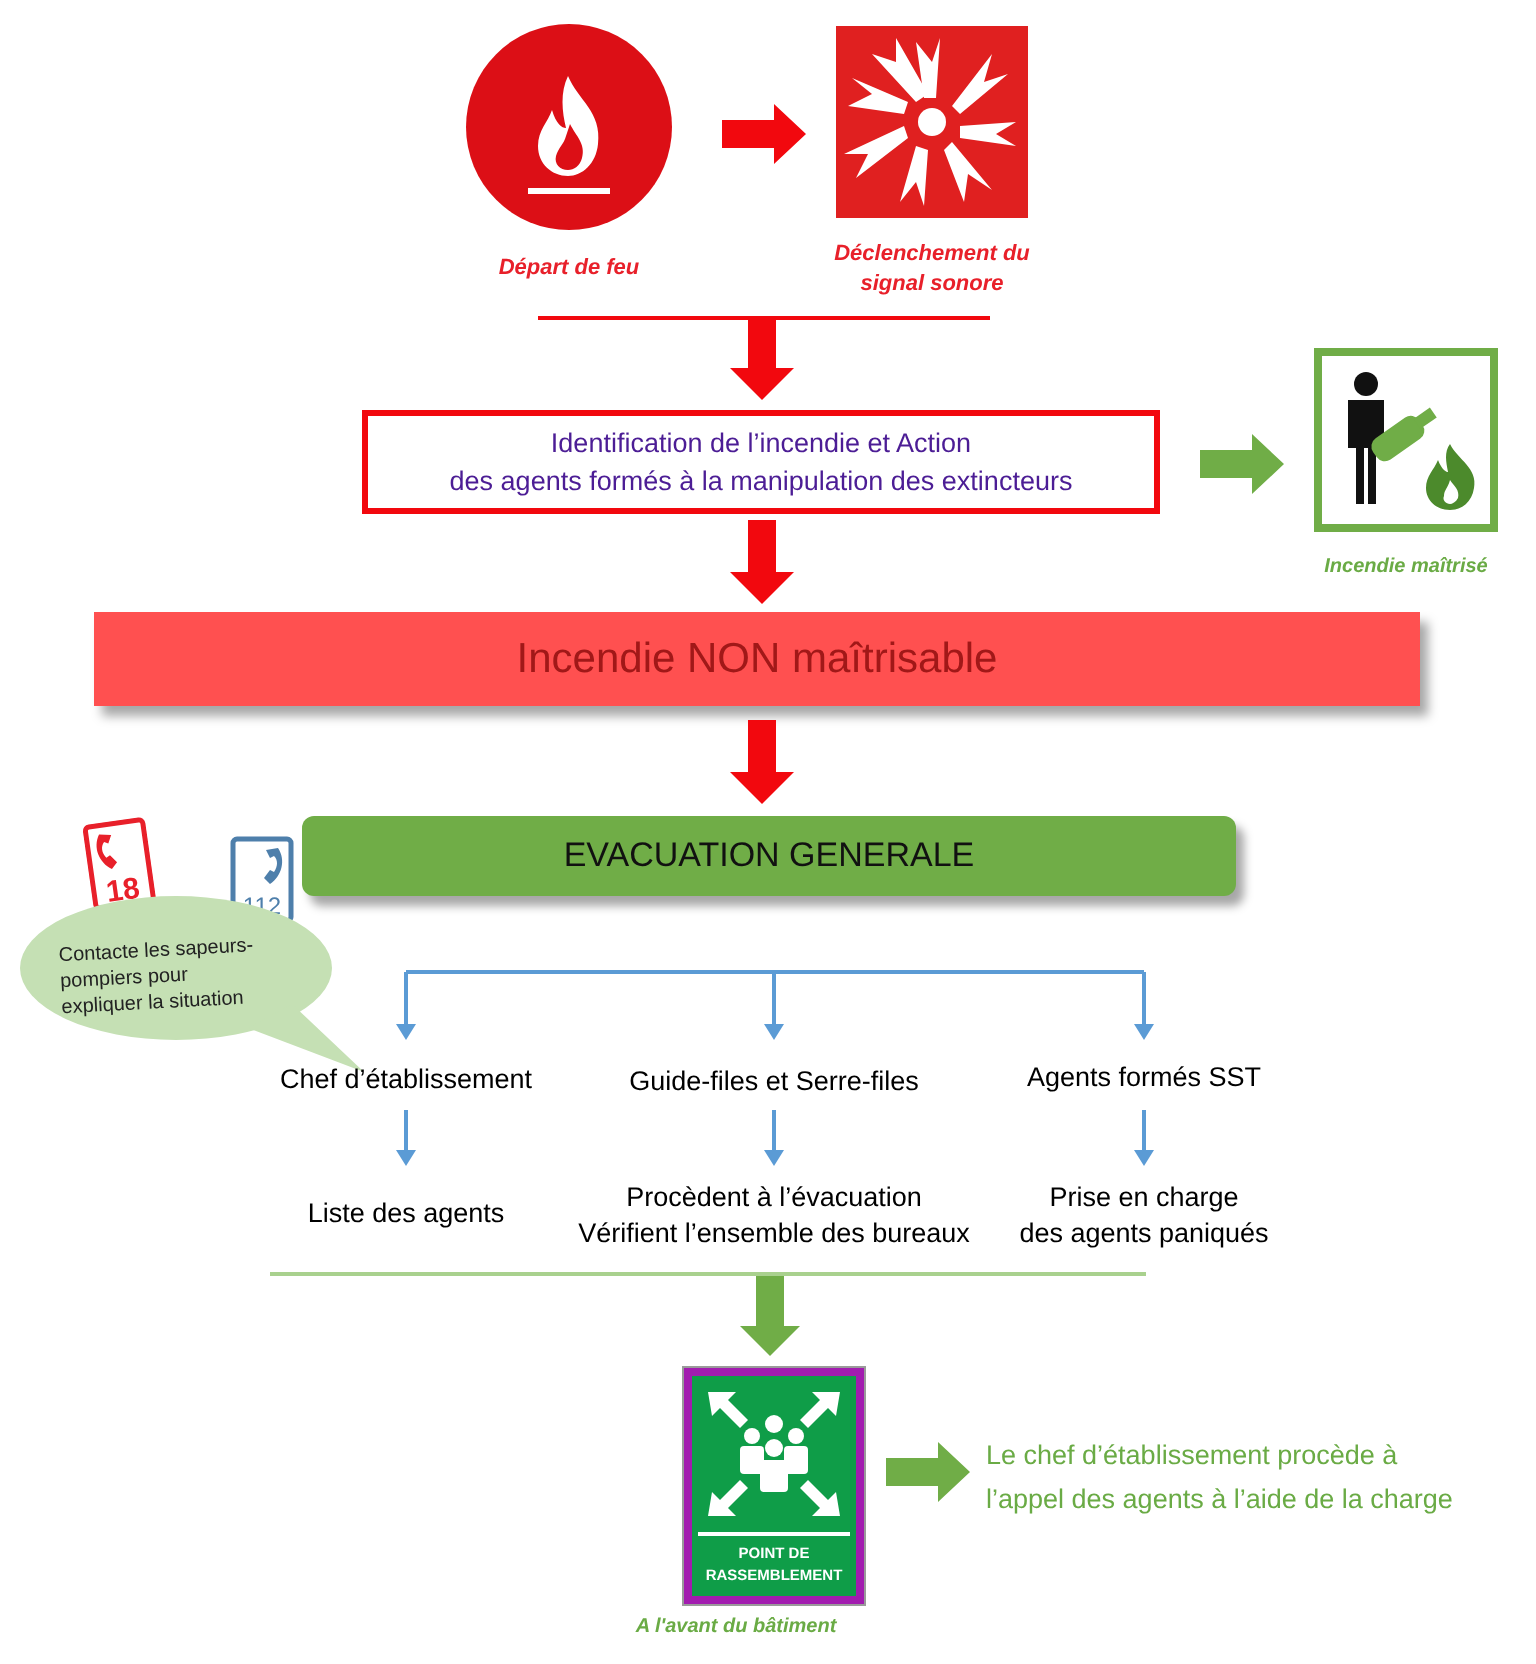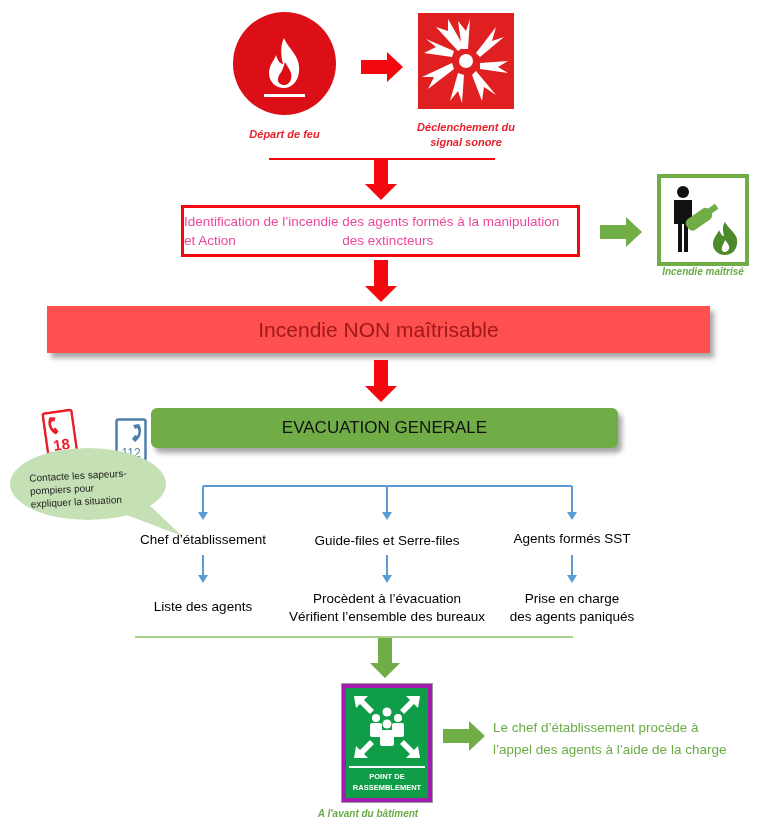--- a/index.html
+++ b/index.html
@@ -3,22 +3,22 @@
 <meta charset="utf-8">
 <style>
   html, body { margin:0; padding:0; background:#ffffff; }
   body { width:768px; height:832px; position:relative; overflow:hidden;
          font-family:"Liberation Sans", "DejaVu Sans", sans-serif; }
   .abs { position:absolute; }
   .cap-red { color:#e8202a; font-style:italic; font-weight:bold; font-size:11px; text-align:center; line-height:15px; }
   .cap-green { color:#6aab45; font-style:italic; font-weight:bold; font-size:10px; text-align:center; }
   .node-text { color:#000000; font-size:13.5px; text-align:center; line-height:18px; white-space:nowrap; }
   #ident-box { left:181px; top:205px; width:393px; height:46px; border:3px solid #f2080e;
-               display:flex; flex-direction:row; align-items:center; justify-content:center;
-               font-size:13.5px; color:#ec4899; line-height:19px; background:#fff; }
+               display:flex; flex-direction:column; align-items:center; justify-content:center;
+               font-size:13.5px; color:#4c1d95; line-height:19px; background:#fff; }
   #non-box { left:47px; top:306px; width:663px; height:47px; background:#ff5050;
              box-shadow:4px 5px 5px rgba(0,0,0,0.35);
              display:flex; align-items:center; justify-content:center;
              color:#a11818; font-size:21px; }
   #evac-box { left:151px; top:408px; width:467px; height:40px; background:#70ad47; border-radius:6px;
               box-shadow:4px 5px 5px rgba(0,0,0,0.35);
               display:flex; align-items:center; justify-content:center;
               color:#111; font-size:17px; }
   #bubble-text { left:20px; top:466px; width:140px; font-size:10px; color:#222; line-height:13px; transform:rotate(-3deg); }
   #final-text { left:493px; top:717px; color:#6aab45; font-size:13.5px; line-height:22px; }
@@ -84,21 +84,21 @@
     <circle cx="22" cy="14" r="6" fill="#111"></circle>
     <path d="M13 22 h18 v24 h-4 v28 h-4 v-28 h-2 v28 h-4 v-28 h-4 z" fill="#111"></path>
     <g transform="rotate(-35 36 42)">
         <rect x="24" y="36" width="28" height="13" rx="5" fill="#70ad47"></rect>
         <rect x="50" y="39" width="10" height="6" fill="#70ad47"></rect>
       </g>
     <path d="M64 44 C68 52 78 56 76 66 C75 73 70 77 64 77 C57 77 52 72 52 66 C52 60 56 57 58 52 C60 57 62 58 63 58 C62 53 61 48 64 44 Z" fill="#4c8a2c"></path>
     <path d="M64 62 C66 65 69 67 68 71 C67 73 65 74 64 74 C62 74 60 72 61 70 C61 67 63 66 64 62 Z" fill="#fff"></path>
   </svg>
 </div>
-<div class="abs cap-green" style="left:648px;top:266px;width:110px;">Incendie maîtrisé</div>
+<div class="abs cap-green" style="left:648px;top:278px;width:110px;">Incendie maîtrisé</div>
 
 <div class="abs" style="left:365px;top:260px;">
   <svg width="32" height="42" viewBox="0 0 32 42">
       <polygon points="9,0 23,0 23,26 32,26 16,42 0,26 9,26" fill="#f2080e"></polygon>
     </svg>
 </div>
 
 <div id="non-box" class="abs">Incendie NON maîtrisable</div>
 
 <div class="abs" style="left:365px;top:360px;">

